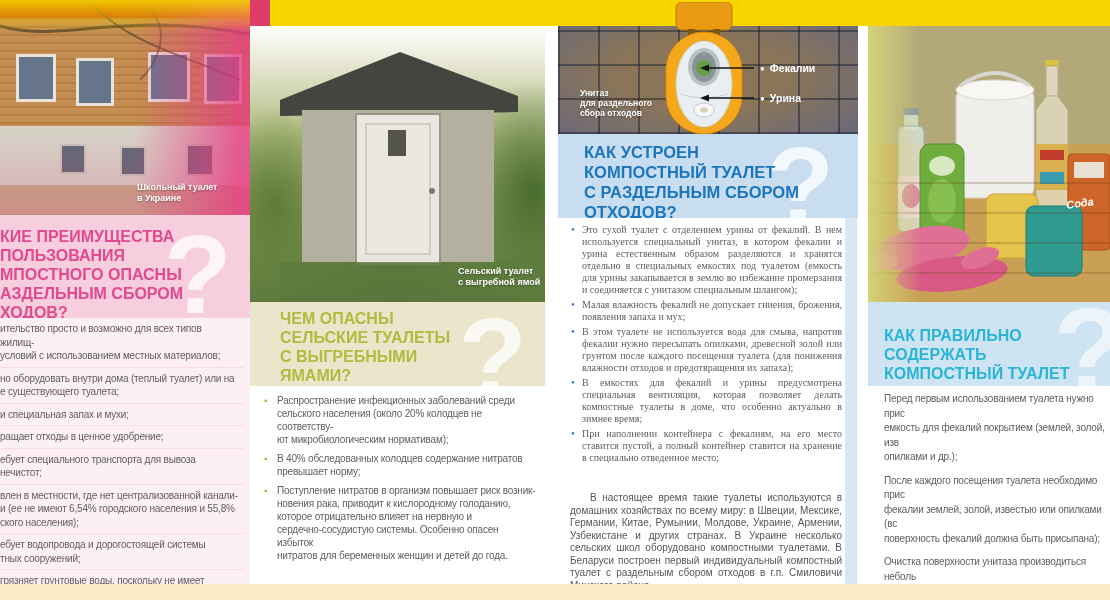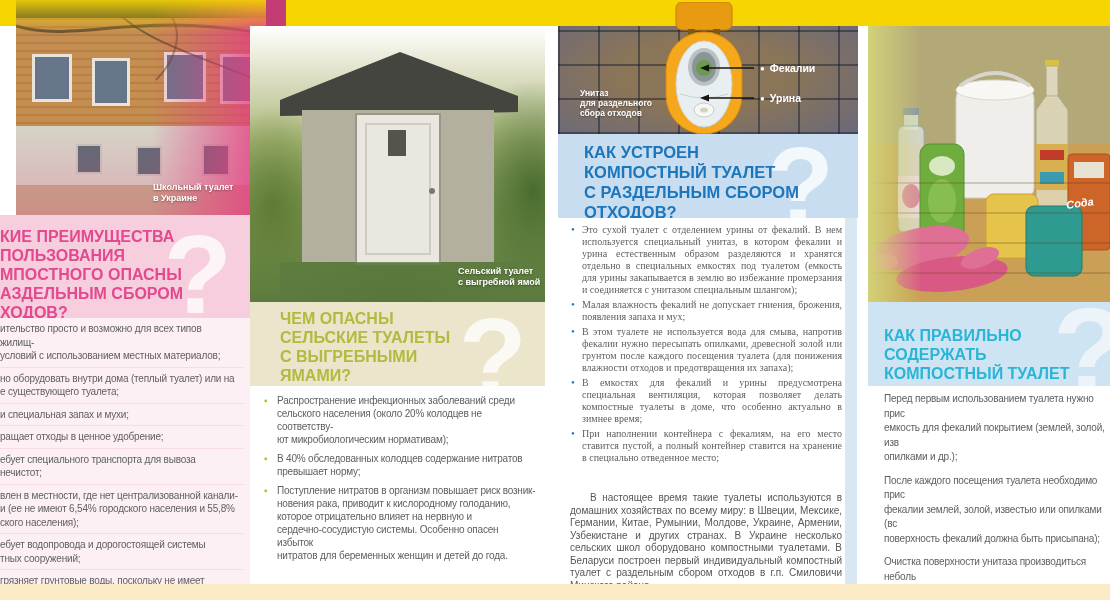--- a/index.html
+++ b/index.html
@@ -15,21 +15,21 @@
     white-space:pre-line;text-shadow:0 1px 2px rgba(0,0,0,.35);}
   .titleblock{position:absolute;overflow:hidden;}
   .titleblock h2{margin:0;font-weight:bold;white-space:pre-line;position:relative;}
   .qmark{position:absolute;font-weight:bold;color:rgba(255,255,255,.78);line-height:.9;}
 
   ul.bullets{list-style:none;margin:0;padding:0;position:absolute;overflow:hidden;}
   ul.bullets li{position:relative;color:#5f6062;}
   .frag li{white-space:pre-line;}
 
   
-  .photo1{left:16px;top:0;width:270px;height:215px;overflow:hidden;background:#404040;}
+  .photo1{left:0;top:0;width:270px;height:215px;overflow:hidden;background:#c2410c;}
   .ph1-brick{position:absolute;left:0;top:18px;width:250px;height:112px;
     background:repeating-linear-gradient(0deg,#c48e52 0 6px,#b87f42 6px 8px);}
   .win{position:absolute;background:#66758a;border:3px solid #e8e4da;}
   .ph1-lower{position:absolute;left:0;top:126px;width:250px;height:62px;background:#d6d2c6;}
   .winS{position:absolute;background:#5f6a74;border:2px solid #c8c4ba;}
   .ph1-ground{position:absolute;left:0;top:185px;width:250px;height:30px;background:#c3ab88;}
   .ph1-pink{position:absolute;inset:0;background:linear-gradient(90deg,rgba(230,60,130,0) 50%,rgba(230,60,130,.78) 88%),
     linear-gradient(0deg,rgba(230,60,130,.25),rgba(230,60,130,0) 40%);}
   .ph1-yellow{position:absolute;left:0;top:0;width:250px;height:32px;
     background:linear-gradient(rgba(246,213,0,.9),rgba(246,213,0,0));}

